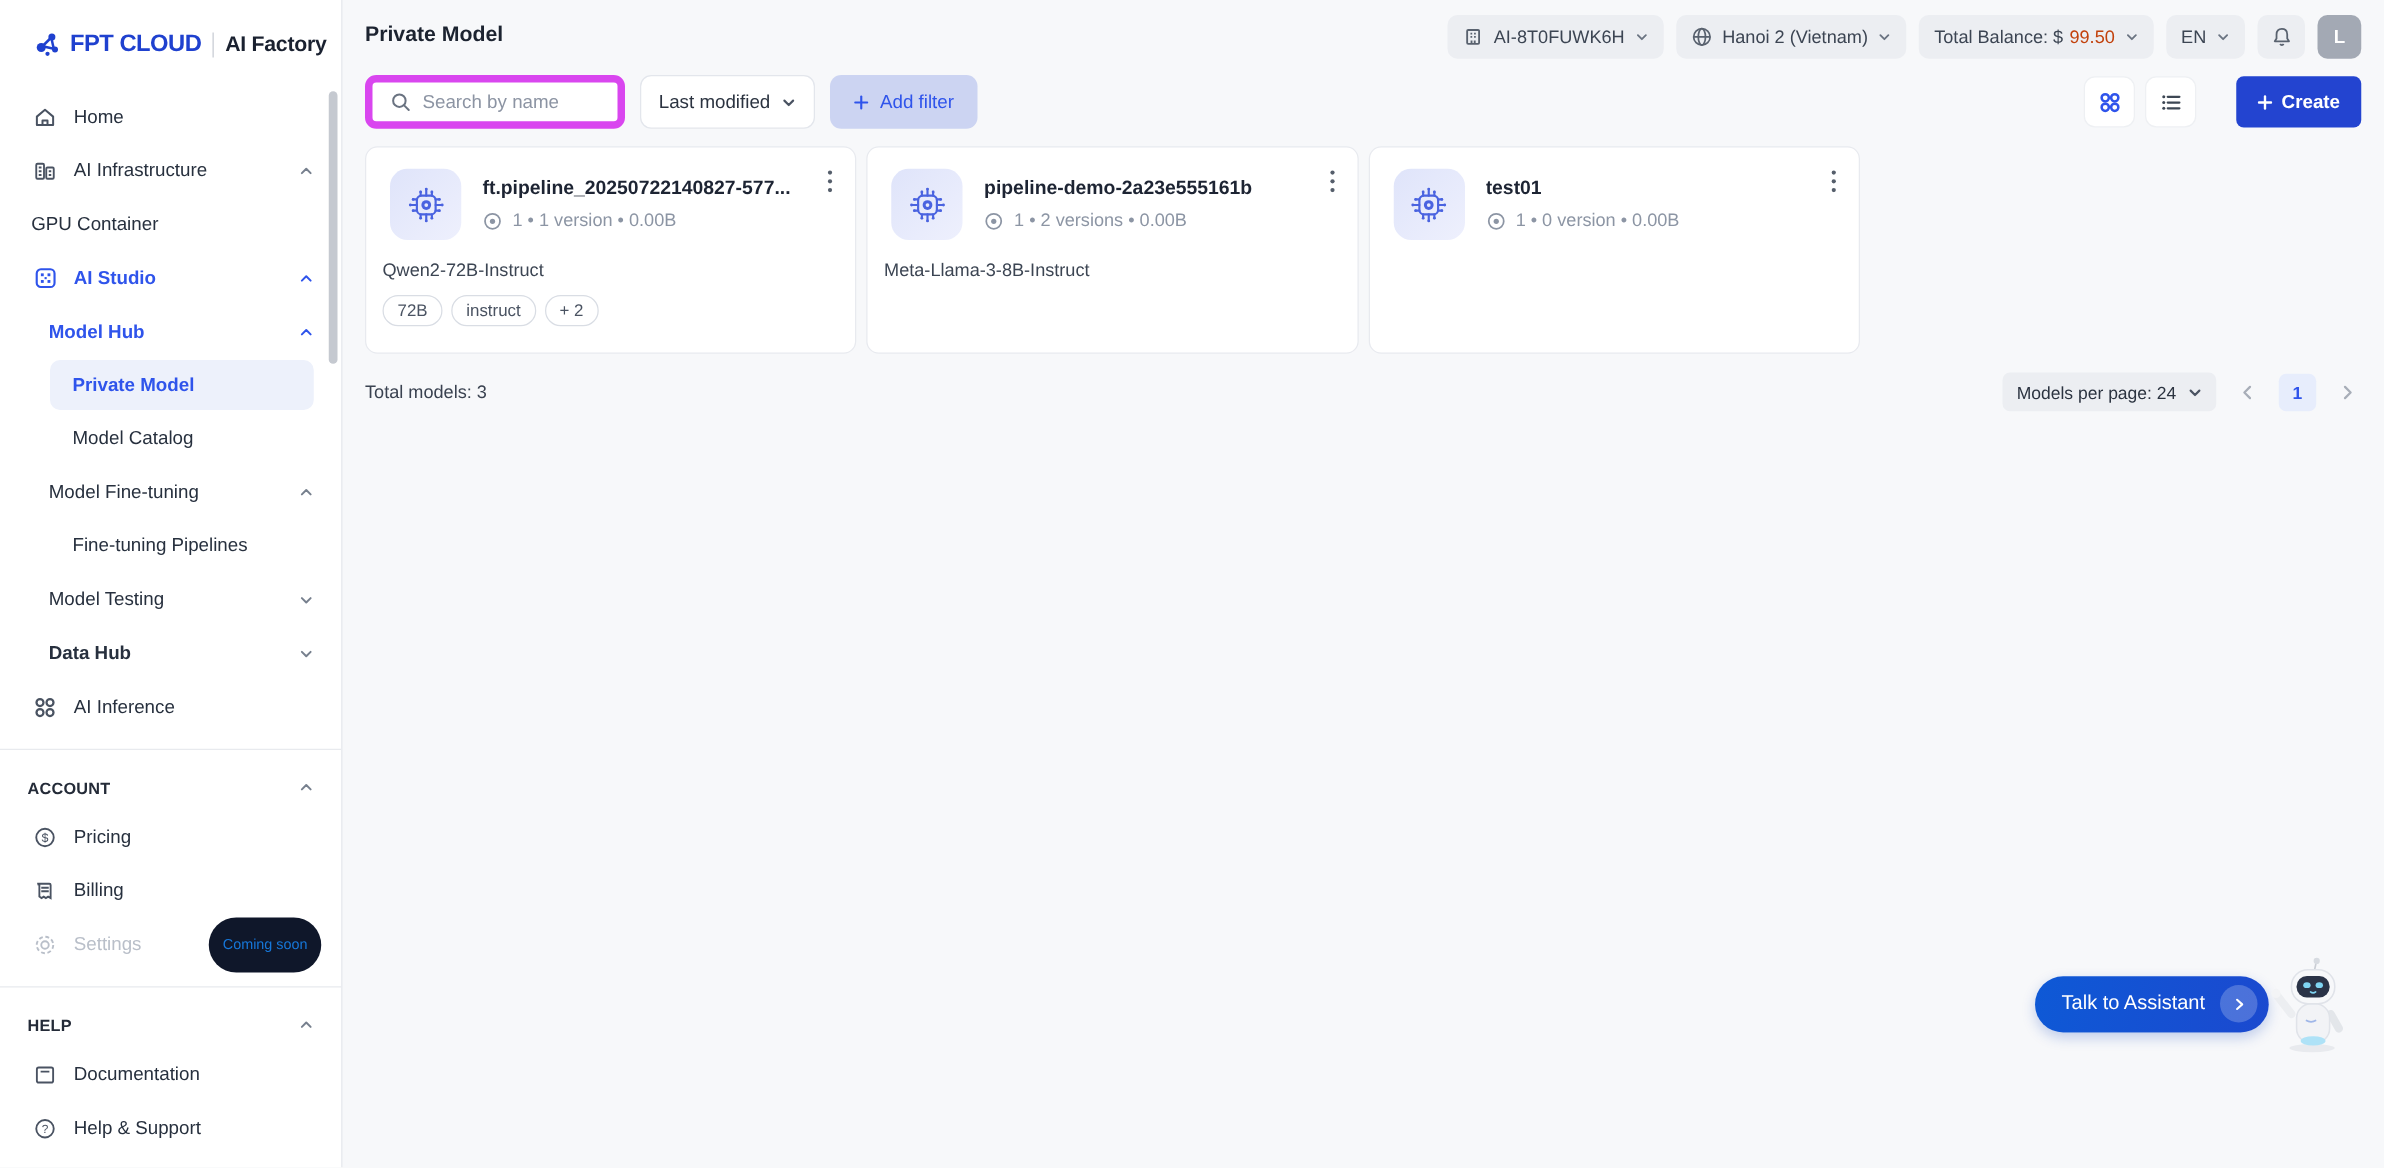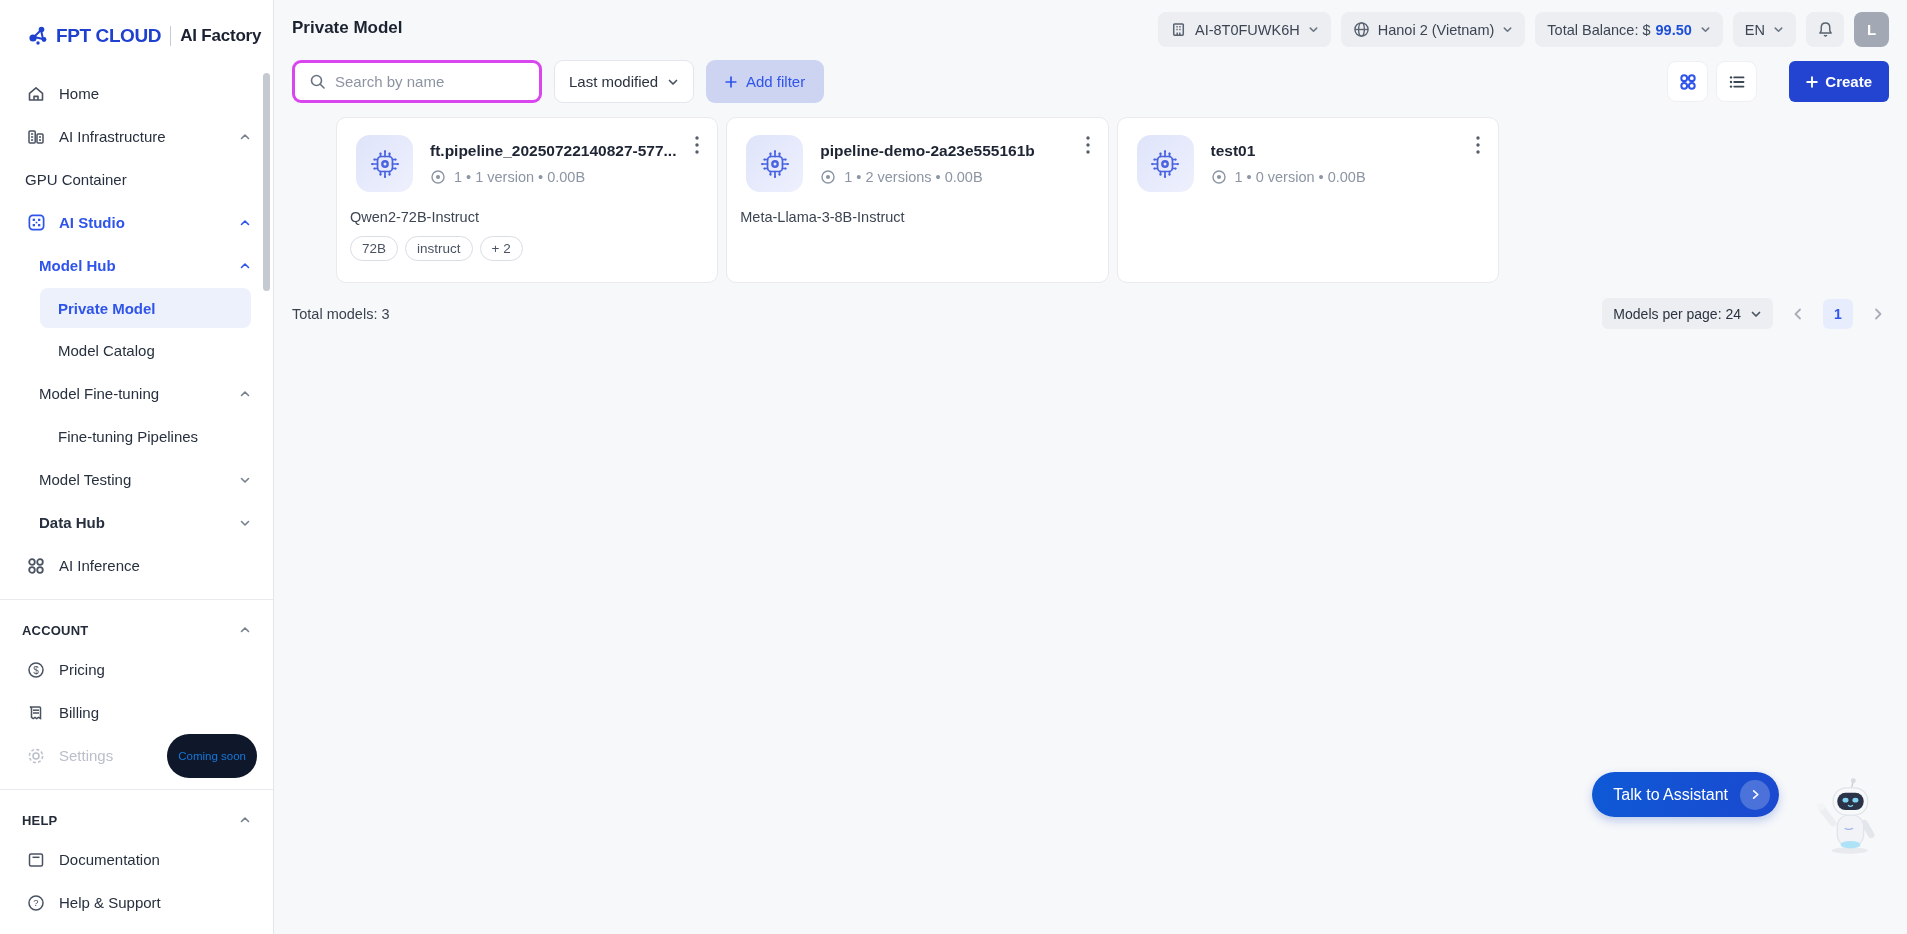--- a/index.html
+++ b/index.html
@@ -73,34 +73,34 @@
   .topbar { display: flex; align-items: flex-start; justify-content: space-between; }
   .page-title { font-size: 17px; font-weight: 700; color: #1c2330; padding-top: 6px; }
   .chips { display: flex; align-items: center; gap: 10px; }
   .chip {
     display: flex; align-items: center; gap: 8px;
     height: 35px; padding: 0 12px; border-radius: 8px;
     background: #eceef2; font-size: 14.5px; color: #3c4553; cursor: pointer;
   }
   .chip .cicon { color: #59626f; }
   .chip .chev { color: #6b7482; }
-  .chip-balance .amount { font-weight: 700; color: #1d4ed8; }
+  .chip-balance .amount { font-weight: 400; color: #c2410c; }
   .chip-bell { width: 38px; justify-content: center; padding: 0; }
   .avatar {
     width: 35px; height: 35px; border-radius: 8px; background: #a3a9b4;
     color: #ffffff; font-size: 15px; font-weight: 600;
     display: flex; align-items: center; justify-content: center; cursor: pointer;
   }
 
   .controls { display: flex; align-items: center; justify-content: space-between; margin-top: 13px; }
   .controls-left { display: flex; align-items: center; gap: 12px; }
   .search-box {
     display: flex; align-items: center; gap: 9px;
-    width: 250px; height: 43px; padding: 0 14px;
-    background: #ffffff; border: 3px solid #d946ef; border-radius: 9px;
+    width: 208px; height: 43px; padding: 0 14px;
+    background: #ffffff; border: 6px solid #d946ef; border-radius: 9px;
   }
   .search-box .sicon { color: #6a7381; }
   .search-box input {
     border: none; outline: none; flex: 1; font-size: 15px;
     font-family: "Liberation Sans", sans-serif; color: #2a3140; background: transparent;
   }
   .search-box input::placeholder { color: #8c94a3; }
   .sort-select {
     display: flex; align-items: center; justify-content: space-between;
     width: 140px; height: 43px; padding: 0 14px;
@@ -122,21 +122,21 @@
   }
   .btn-create {
     display: flex; align-items: center; gap: 7px;
     height: 41px; padding: 0 17px; margin-left: 24px;
     border: none; border-radius: 6px;
     background: #2344d0; color: #ffffff; font-size: 15px; font-weight: 700;
     font-family: "Liberation Sans", sans-serif; cursor: pointer;
   }
 
   
-  .card-grid { display: grid; grid-template-columns: repeat(4, minmax(0, 1fr)); gap: 8px; margin-top: 14px; margin-left: 44px; }
+  .card-grid { display: grid; grid-template-columns: repeat(4, minmax(0, 1fr)); gap: 8px; margin-top: 14px; }
   .model-card {
     position: relative; height: 166px;
     background: #ffffff; border: 1px solid #e8eaef; border-radius: 10px;
     padding: 10px 12px; cursor: pointer;
   }
   .card-head { display: flex; }
   .model-tile {
     width: 57px; height: 57px; margin: 7px 0 0 7px; border-radius: 14px;
     background: linear-gradient(135deg, #dfe4fa 0%, #eef0fd 100%);
     display: flex; align-items: center; justify-content: center;
@@ -167,21 +167,21 @@
   }
   .per-page .chev { color: #4a5362; }
   .page-nav { color: #a8aeb8; cursor: pointer; display: flex; padding: 4px; }
   .page-num {
     width: 30px; height: 30px; border-radius: 6px; background: #e7edfc;
     color: #2f54eb; font-size: 14px; font-weight: 600;
     display: flex; align-items: center; justify-content: center; cursor: pointer;
   }
 
   
-  .assistant { position: absolute; right: 26px; bottom: 76px; display: flex; gap: 36px; }
+  .assistant { position: absolute; right: 26px; bottom: 88px; display: flex; align-items: center; }
   .btn-assistant {
     display: flex; align-items: center; gap: 12px;
     height: 45px; padding: 0 9px 0 21px; border: none; border-radius: 999px;
     background: linear-gradient(100deg, #0e59d6, #1b49cf);
     color: #ffffff; font-size: 16px; font-weight: 500;
     font-family: "Liberation Sans", sans-serif; cursor: pointer;
     box-shadow: 0 4px 10px rgba(20, 70, 190, 0.25);
   }
   .assistant-go {
     width: 30px; height: 30px; border-radius: 50%;

